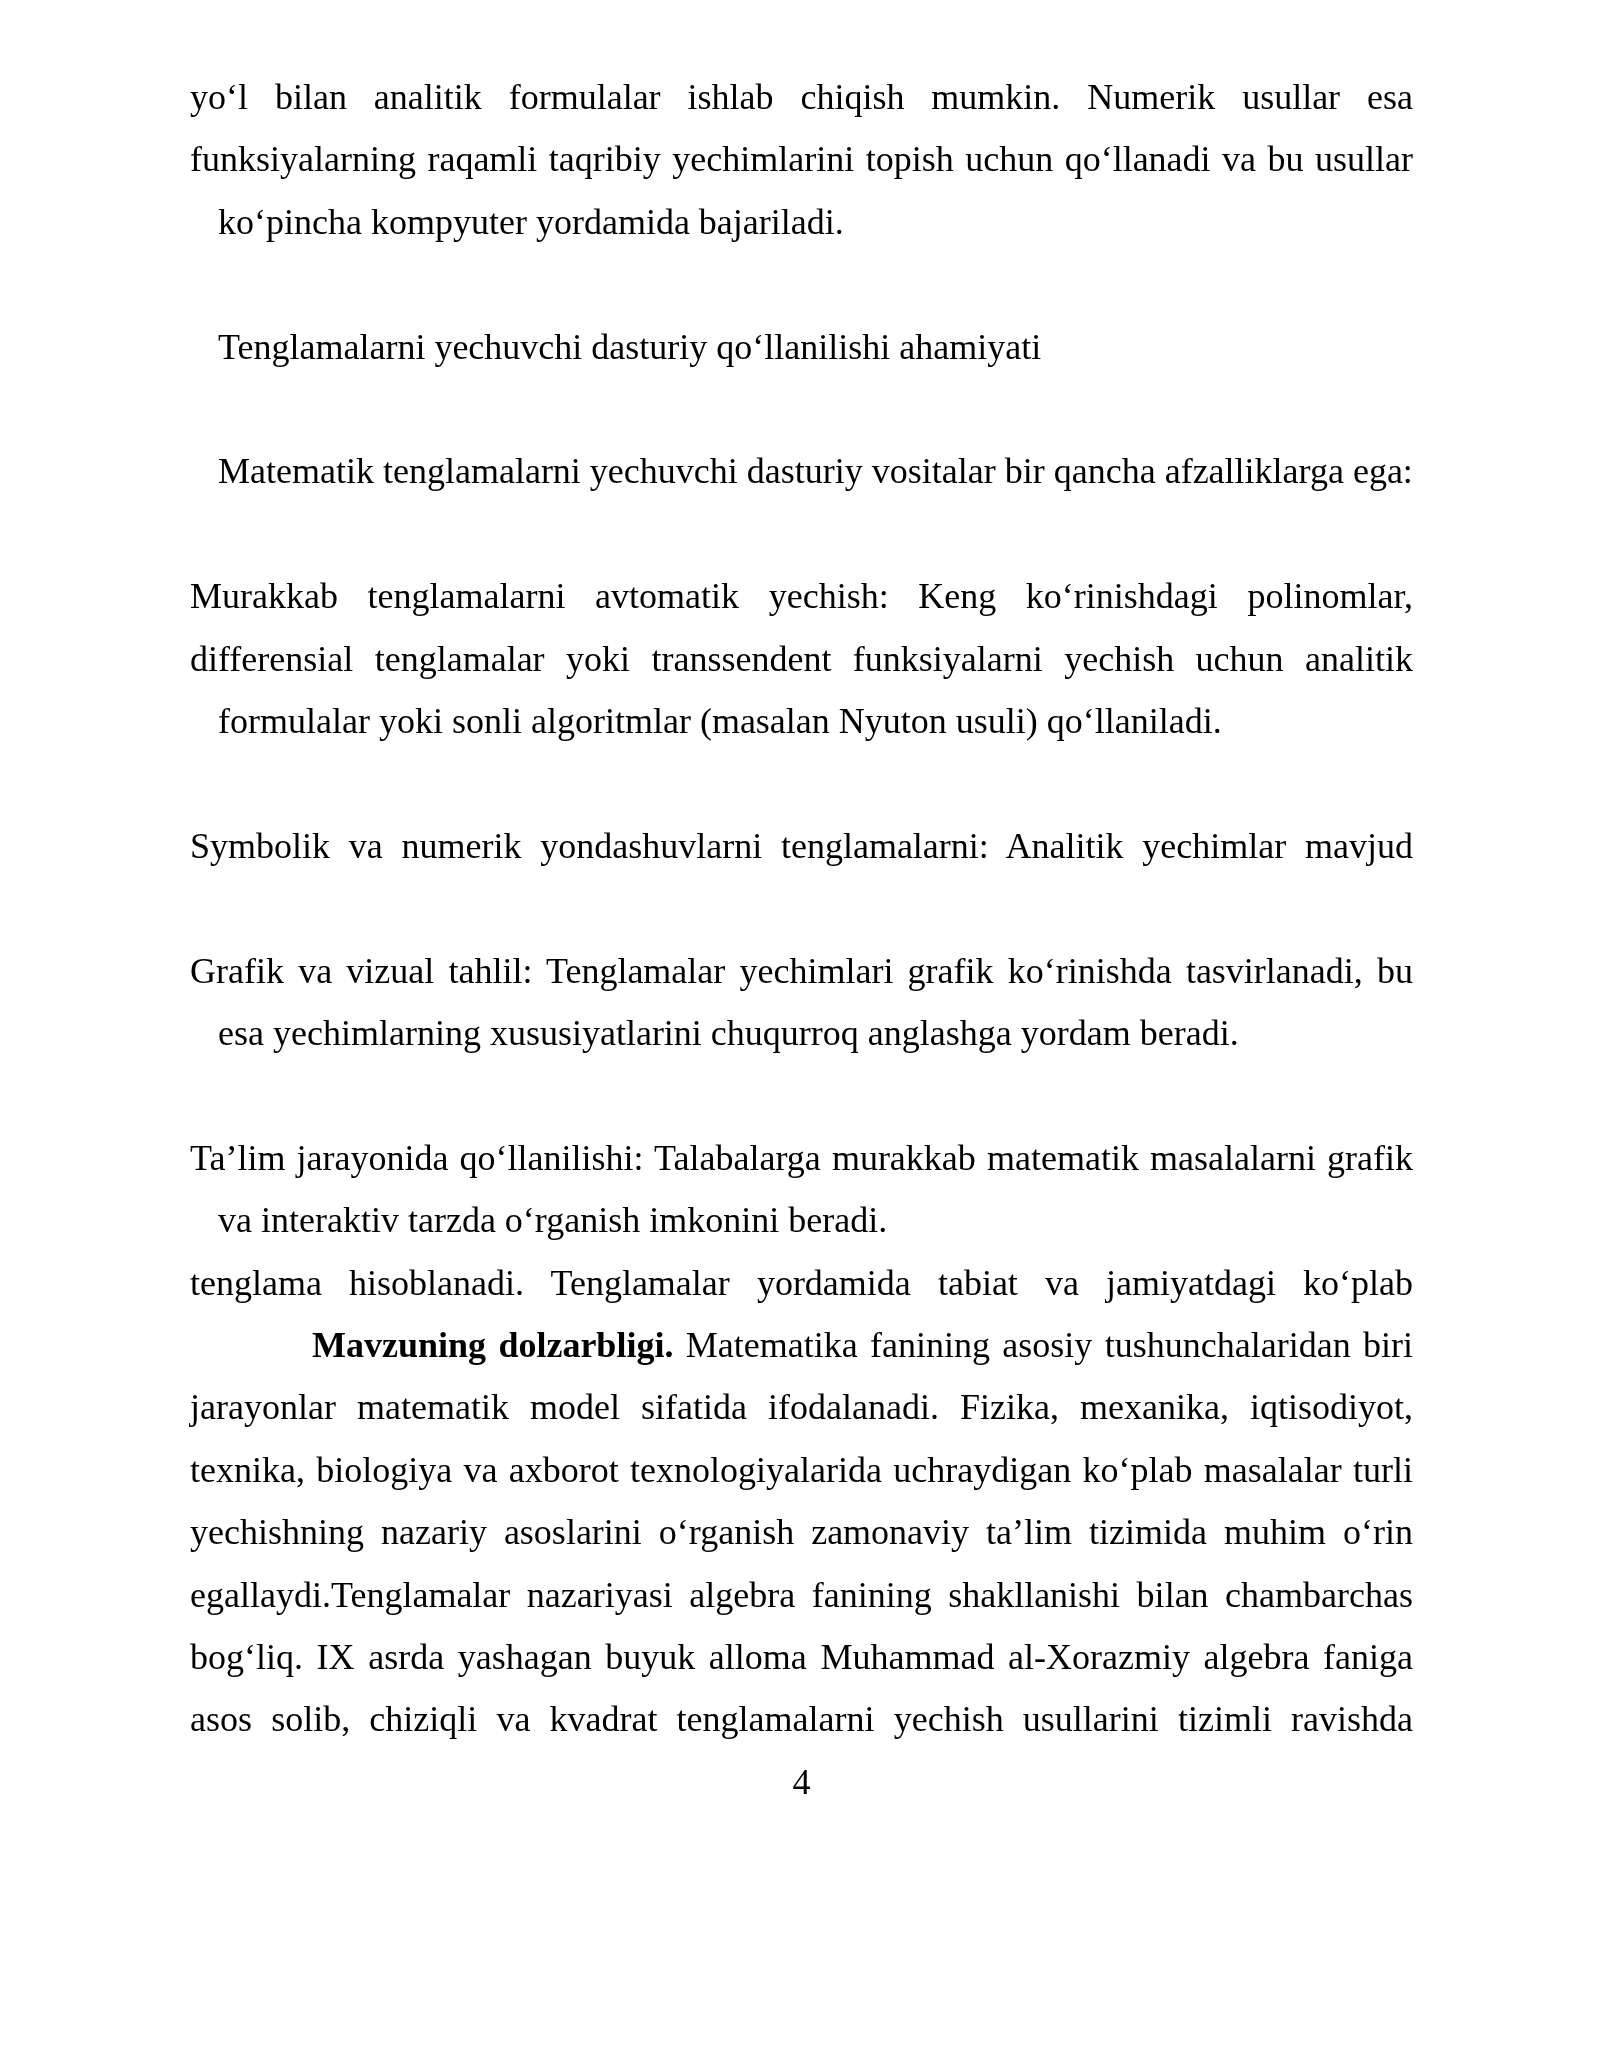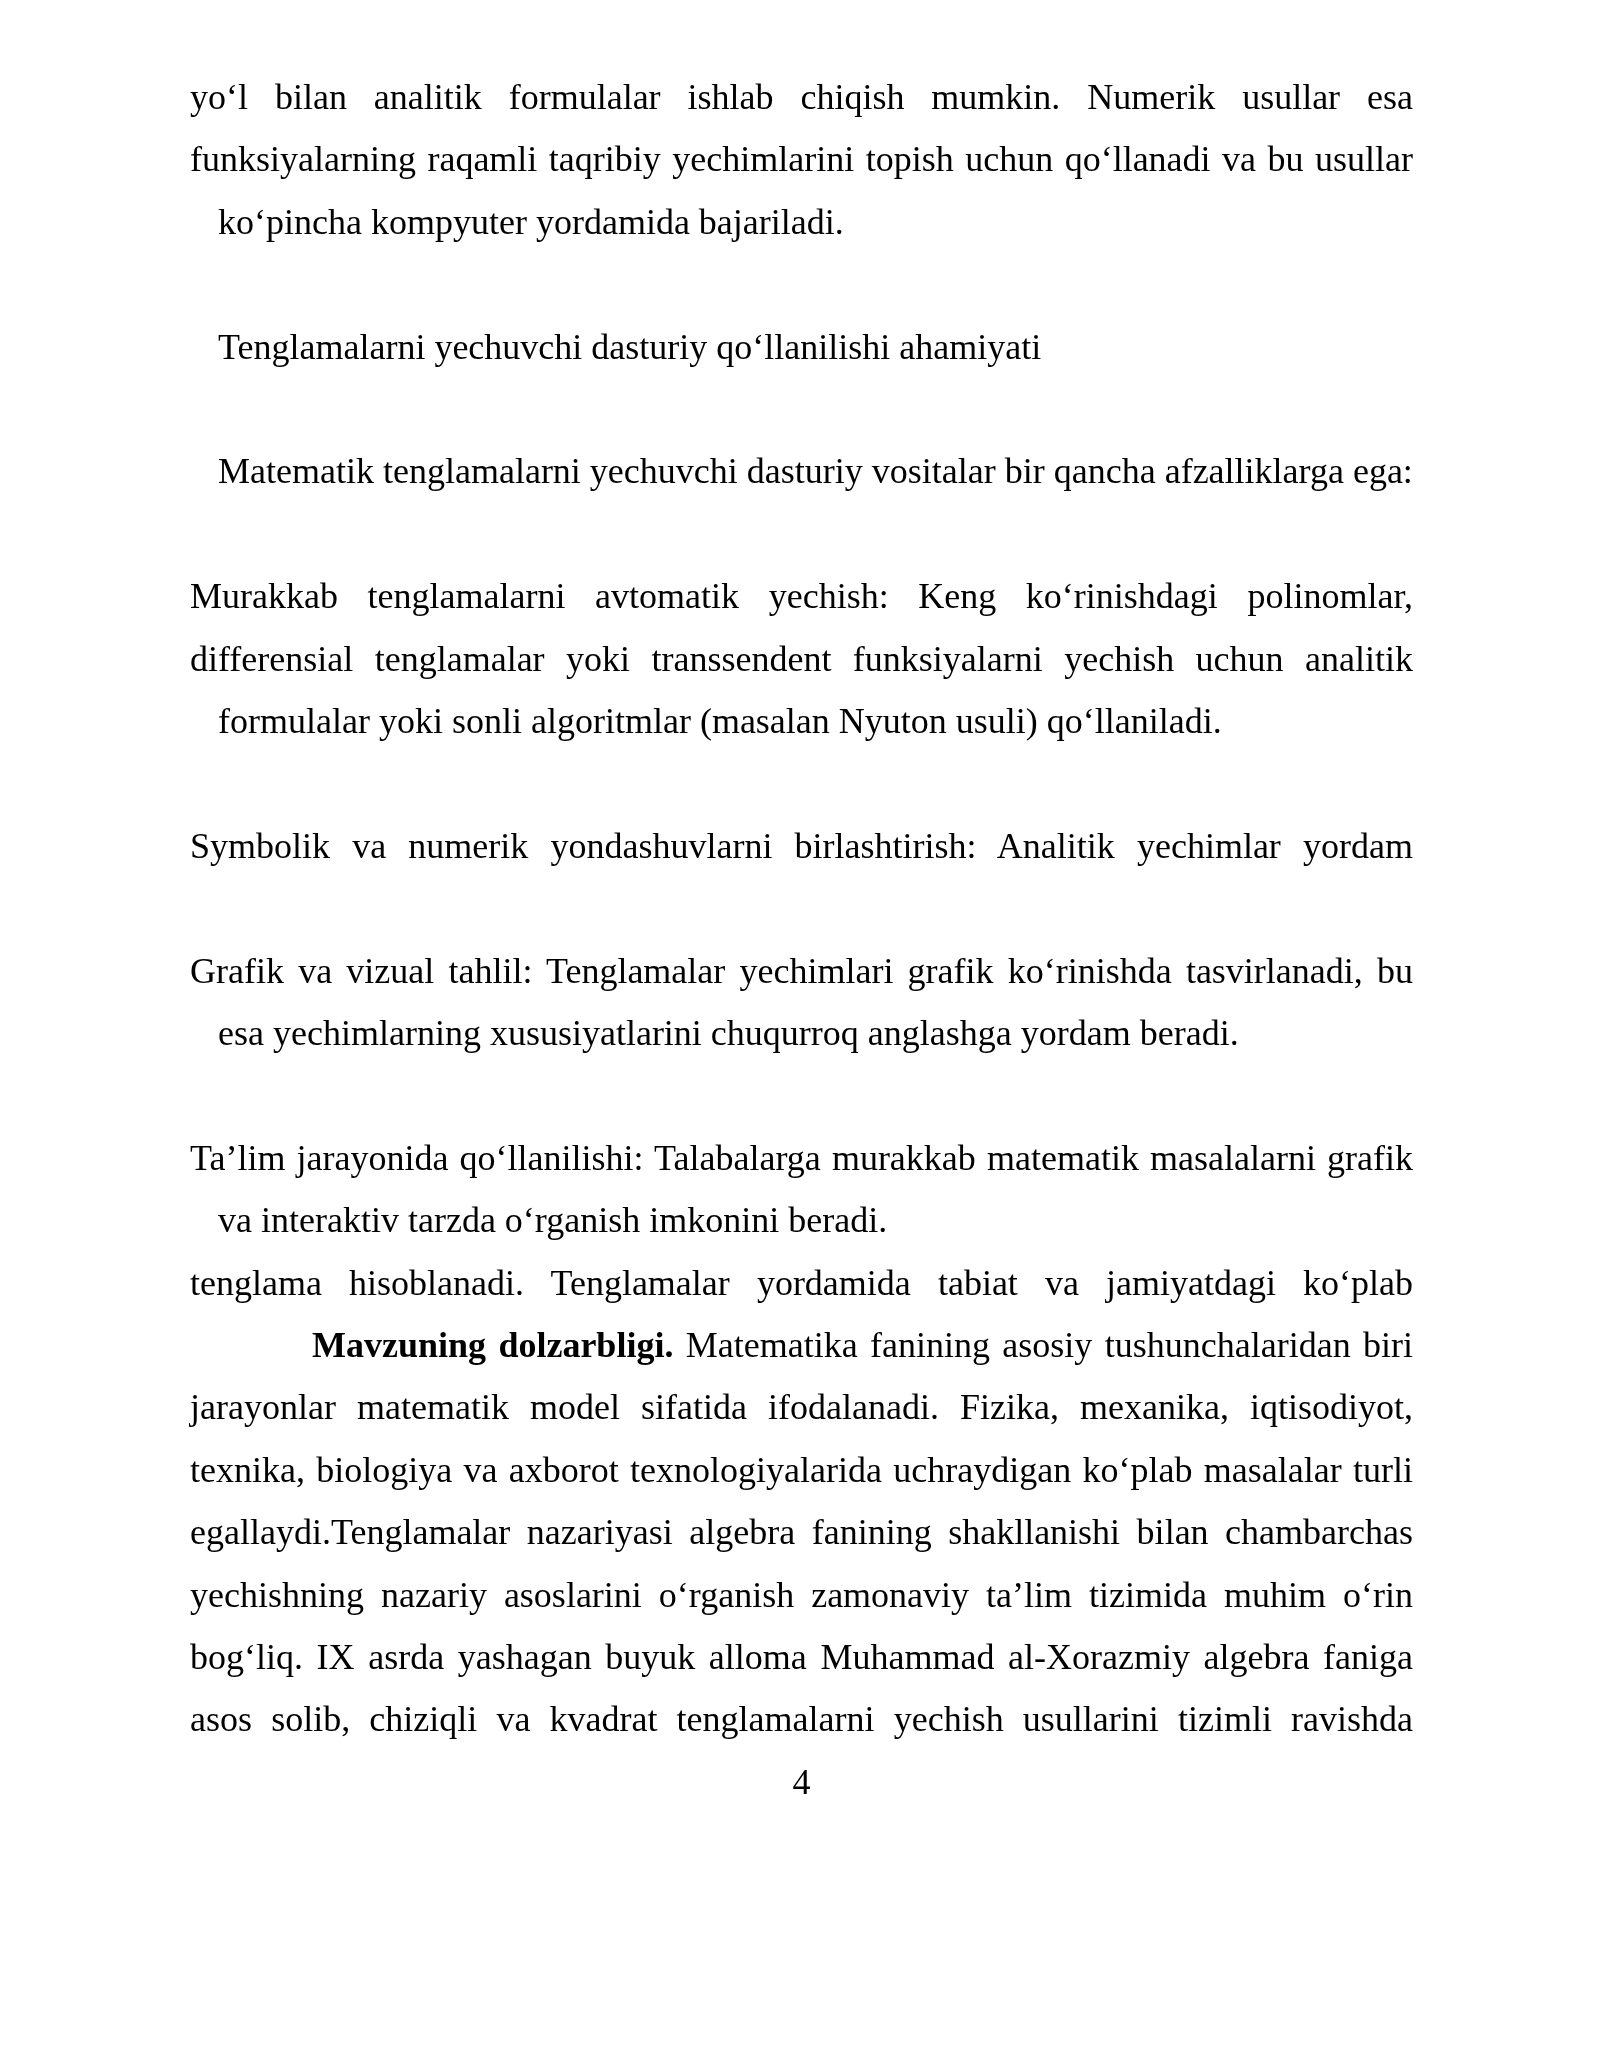--- a/index.html
+++ b/index.html
@@ -71,38 +71,38 @@
           <div class="line last">Matematik tenglamalarni yechuvchi dasturiy vositalar bir qancha afzalliklarga ega:</div>
         </div>
         <div class="blank-line"></div>
         <div class="paragraph">
           <div class="line">Murakkab tenglamalarni avtomatik yechish: Keng koʻrinishdagi polinomlar,</div>
           <div class="line">differensial tenglamalar yoki transsendent funksiyalarni yechish uchun analitik</div>
           <div class="line last">formulalar yoki sonli algoritmlar (masalan Nyuton usuli) qoʻllaniladi.</div>
         </div>
         <div class="blank-line"></div>
         <div class="paragraph">
-          <div class="line">Symbolik va numerik yondashuvlarni birlashtirish: Analitik yechimlar yordam</div>
+          <div class="line">Symbolik va numerik yondashuvlarni tenglamalarni: Analitik yechimlar mavjud</div>
         </div>
         <div class="blank-line"></div>
         <div class="paragraph">
           <div class="line">Grafik va vizual tahlil: Tenglamalar yechimlari grafik koʻrinishda tasvirlanadi, bu</div>
           <div class="line last">esa yechimlarning xususiyatlarini chuqurroq anglashga yordam beradi.</div>
         </div>
         <div class="blank-line"></div>
         <div class="paragraph">
           <div class="line">Taʼlim jarayonida qoʻllanilishi: Talabalarga murakkab matematik masalalarni grafik</div>
           <div class="line last">va interaktiv tarzda oʻrganish imkonini beradi.</div>
         </div>
         <div class="paragraph">
           <div class="line">tenglama hisoblanadi. Tenglamalar yordamida tabiat va jamiyatdagi koʻplab</div>
           <div class="line indent"><span class="bold">Mavzuning dolzarbligi.</span><span> Matematika fanining asosiy tushunchalaridan biri</span></div>
           <div class="line">jarayonlar matematik model sifatida ifodalanadi. Fizika, mexanika, iqtisodiyot,</div>
           <div class="line">texnika, biologiya va axborot texnologiyalarida uchraydigan koʻplab masalalar turli</div>
+          <div class="line">yechishning nazariy asoslarini oʻrganish zamonaviy taʼlim tizimida muhim oʻrin</div>
           <div class="line">egallaydi.Tenglamalar nazariyasi algebra fanining shakllanishi bilan chambarchas</div>
-          <div class="line">yechishning nazariy asoslarini oʻrganish zamonaviy taʼlim tizimida muhim oʻrin</div>
           <div class="line">bogʻliq. IX asrda yashagan buyuk alloma Muhammad al-Xorazmiy algebra faniga</div>
           <div class="line">asos solib, chiziqli va kvadrat tenglamalarni yechish usullarini tizimli ravishda</div>
         </div>
       </div>
     <div class="page-number">4</div>
   </div>
 </div>
 
 </body></html>

